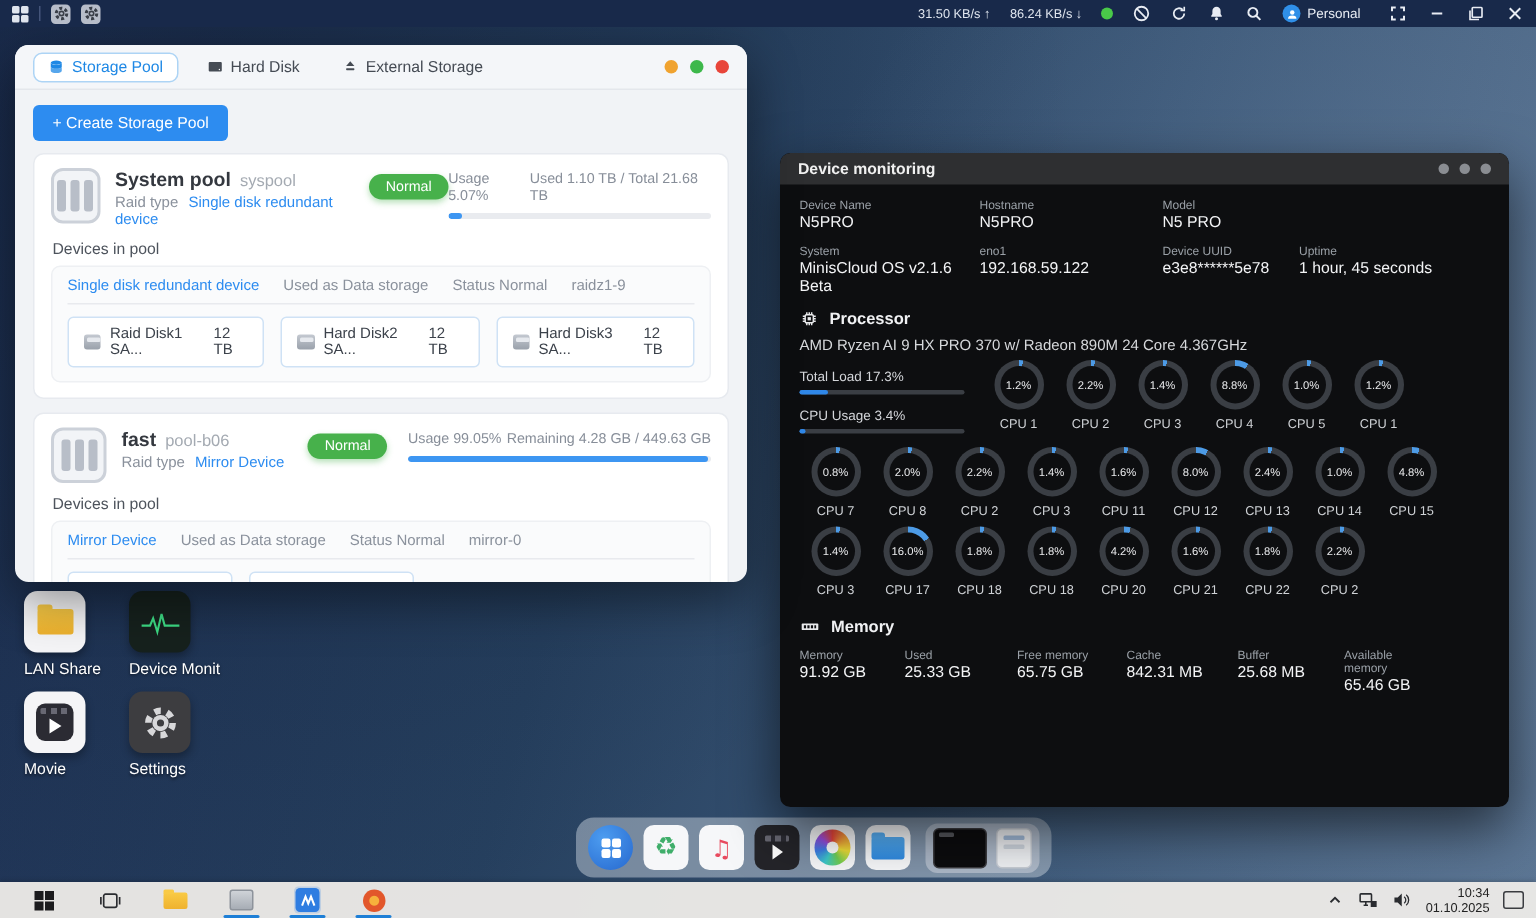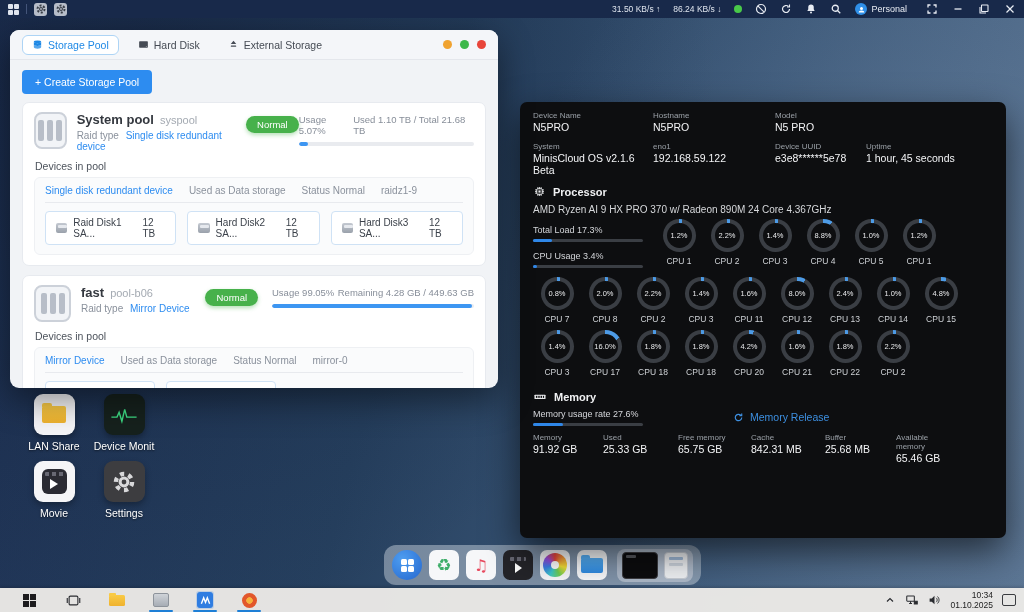--- a/index.html
+++ b/index.html
@@ -109,21 +109,21 @@
   .gauge-label { font-size:8.5px; color:#cfd2d6; margin-top:4px; margin-bottom:6px; }
   .mem-zone { display:flex; align-items:flex-start; margin-top:5px; }
   .mem-left { width:165px; }
   .mem-usage-text { font-size:9px; color:#d4d6da; }
   .mem-release { display:flex; align-items:center; gap:6px; color:#3d8fe0; font-size:10.5px;
     margin-left:35px; margin-top:2px; }
   .mem-stats { display:grid; grid-template-columns:70px 75px 73px 74px 71px 1fr; margin-top:7px; }
 
   
   .dicon { position:absolute; width:76px; display:flex; flex-direction:column;
-    align-items:center; z-index:5; }
+    z-index:5; }
   .dicon-label { color:#fff; font-size:10.5px; margin-top:5px; text-shadow:0 1px 2px rgba(0,0,0,.6); }
   .tile { width:41px; height:41px; border-radius:9px; display:flex; align-items:center;
     justify-content:center; box-shadow:0 3px 6px rgba(0,0,0,.3); }
   .tile-white { background:#f5f5f7; }
   .tile-dark { background:#16211d; }
   .tile-gray { background:#3d3d40; }
   .folder-lg { width:24px; height:17px; background:linear-gradient(#f9ca45,#efb22e);
     border-radius:2px; position:relative; }
   .folder-lg::before { content:""; position:absolute; top:-3px; left:0; width:10px; height:4px;
     background:#f9ca45; border-radius:2px 2px 0 0; }
@@ -410,20 +410,28 @@
               </span>
               <span>500 GB</span>
             </div>
           </div>
       </div>
     </div>
   </div>
 </div>
 
 <div class="mwin">
+  <div class="mwin-head">
+    <span>Device monitoring</span>
+    <div class="mdots">
+      <span class="mdot"></span>
+      <span class="mdot"></span>
+      <span class="mdot"></span>
+    </div>
+  </div>
   <div class="mwin-body">
     <div class="mi-grid1">
 
         <div class="mi">
           <div class="mlabel">Device Name</div>
           <div class="mvalue">N5PRO</div>
         </div>
 
         <div class="mi">
           <div class="mlabel">Hostname</div>
@@ -651,35 +659,20 @@
 
     <div class="sec-head">
       <svg width="14" height="14" viewBox="0 0 24 24" fill="#e9eaec">
           <rect x="2.5" y="8" width="19" height="7.5" rx="1"></rect>
           <rect x="5" y="10" width="2.5" height="3.5" fill="#0d0e10"></rect>
           <rect x="9" y="10" width="2.5" height="3.5" fill="#0d0e10"></rect>
           <rect x="13" y="10" width="2.5" height="3.5" fill="#0d0e10"></rect>
           <rect x="17" y="10" width="2" height="3.5" fill="#0d0e10"></rect>
         </svg>
       <span>Memory</span>
-    </div>
-    <div class="mem-zone">
-      <div class="mem-left">
-        <div class="mem-usage-text">Memory usage rate 27.6%</div>
-        <div class="bar-track" style="margin-bottom:0">
-            <div class="bar-fill" style="width: 27.6%;"></div>
-          </div>
-      </div>
-      <div class="mem-release">
-        <svg width="11" height="11" viewBox="0 0 24 24" fill="none" stroke="#3d8fe0" stroke-width="2.6">
-            <path d="M19 12a7 7 0 11-2.1-5"></path>
-            <path d="M19 3v5h-5"></path>
-          </svg>
-        <span>Memory Release</span>
-      </div>
     </div>
     <div class="mem-stats">
 
         <div class="mi">
           <div class="mlabel" style="max-width:62px">Memory</div>
           <div class="mvalue">91.92 GB</div>
         </div>
 
         <div class="mi">
           <div class="mlabel" style="max-width:62px">Used</div>

